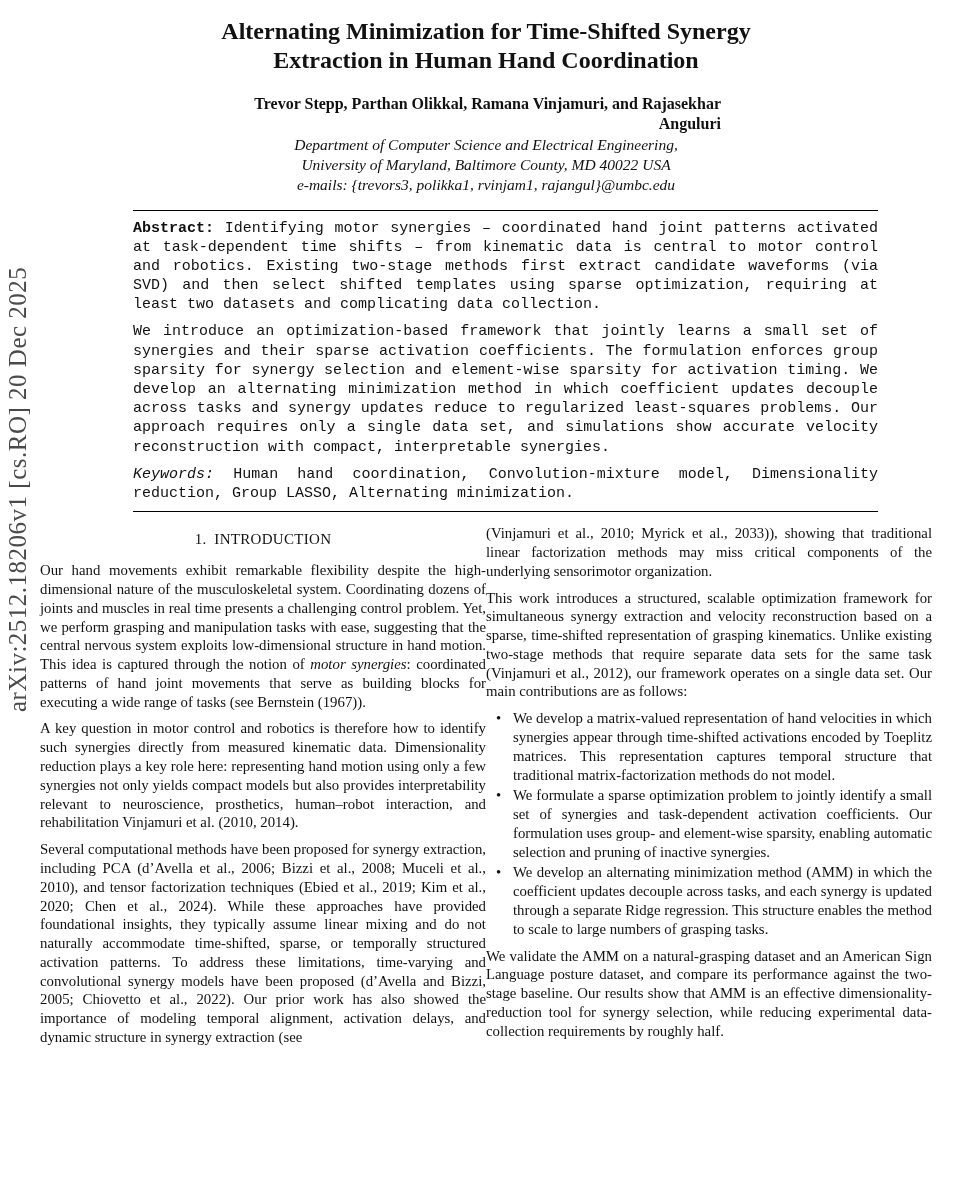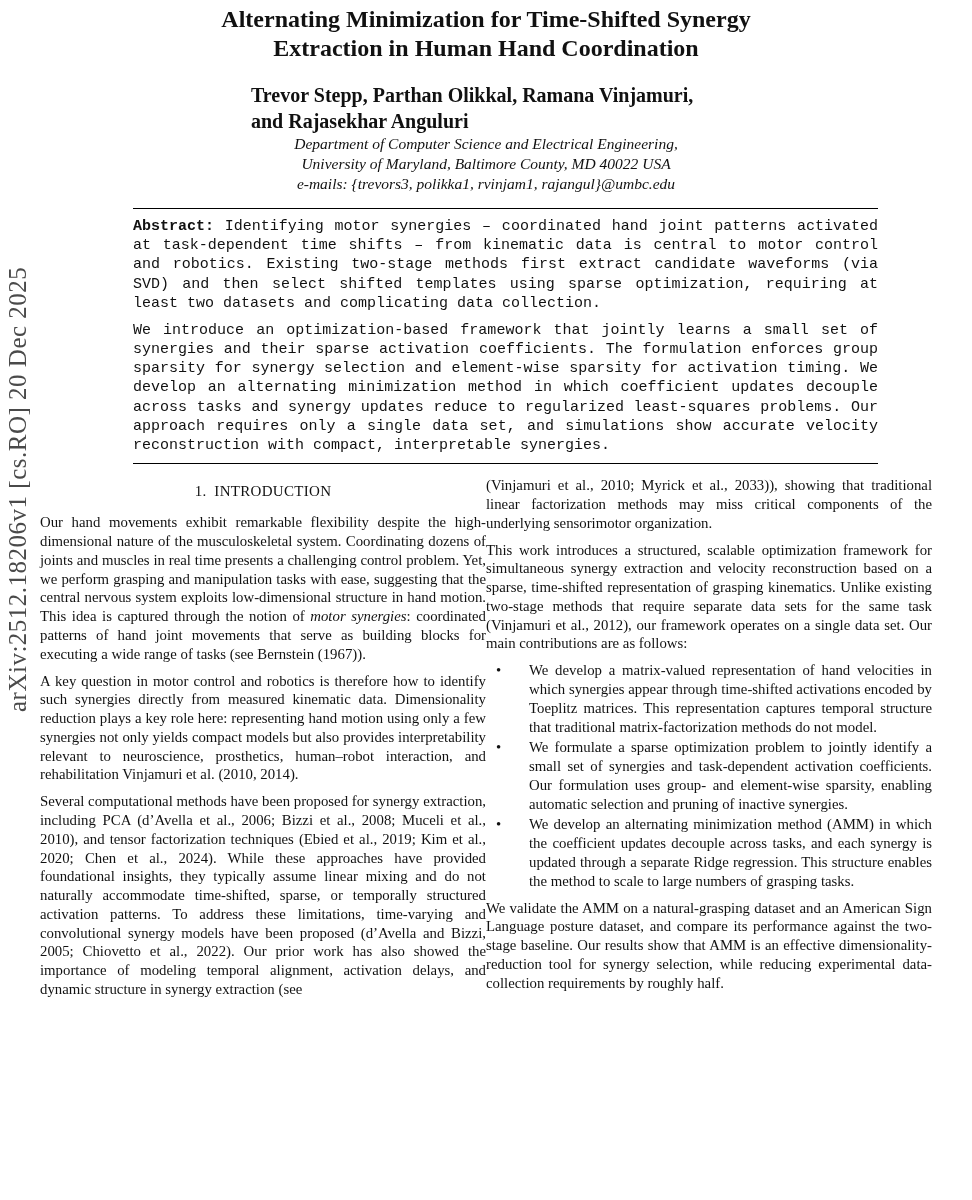--- a/index.html
+++ b/index.html
@@ -20,36 +20,36 @@
     transform-origin: 0 0;
     transform: rotate(-90deg);
     white-space: nowrap;
     font-size: 25px;
     color: #4a4a4a;
     letter-spacing: 0.5px;
   }
   .content {
     position: absolute;
     left: 40px;
-    top: 0;
+    top: 12px;
     width: 892px;
   }
   .title {
     margin: 5px auto 0;
     max-width: 540px;
     text-align: center;
     font-size: 24px;
     font-weight: 700;
     line-height: 1.22;
   }
   .authors {
     margin: 18px auto 0;
     max-width: 470px;
-    text-align: left;
-    font-size: 20px;
+    text-align: right;
+    font-size: 16px;
     font-weight: 700;
     line-height: 1.3;
   }
   .affiliation {
     text-align: center;
     font-style: italic;
     font-size: 15.5px;
     line-height: 1.3;
   }
   .abstract-block {
@@ -84,21 +84,21 @@
     letter-spacing: 0.3px;
     margin: 6px 0 12px 0;
   }
   .col p { text-align: justify; margin: 0 0 8px 0; }
   .bullets {
     list-style: none;
     margin: 0 0 8px 10px;
   }
   .bullets li { display: flex; margin-bottom: 2px; }
   .bullet-glyph { flex: 0 0 17px; width: 17px; }
-  .bullet-text { flex: 1 1 auto; min-width: 0; text-align: justify; display: block; margin-left: 16px; }
+  .bullet-text { flex: 1 1 auto; min-width: 0; text-align: justify; display: block; }
 </style>
 </head>
 <body>
 
 <div class="page">
 
   <div class="arxiv-watermark">arXiv:2512.18206v1 [cs.RO] 20 Dec 2025</div>
 
   <div class="content">
 
@@ -112,20 +112,21 @@
       <div>e-mails: {trevors3, polikka1, rvinjam1, rajangul}@umbc.edu</div>
     </div>
 
     <div class="abstract-block">
       <hr class="rule">
 
       <p><span class="bold">Abstract:</span> <span>Identifying motor synergies – coordinated hand joint patterns activated at task-dependent time shifts – from kinematic data is central to motor control and robotics. Existing two-stage methods first extract candidate waveforms (via SVD) and then select shifted templates using sparse optimization, requiring at least two datasets and complicating data collection.</span></p>
 
       <p>We introduce an optimization-based framework that jointly learns a small set of synergies and their sparse activation coefficients. The formulation enforces group sparsity for synergy selection and element-wise sparsity for activation timing. We develop an alternating minimization method in which coefficient updates decouple across tasks and synergy updates reduce to regularized least-squares problems. Our approach requires only a single data set, and simulations show accurate velocity reconstruction with compact, interpretable synergies.</p>
 
+      <p><span class="italic">Keywords:</span> <span>Human hand coordination, Convolution-mixture model, Dimensionality reduction, Group LASSO, Alternating minimization.</span></p>
 
       <hr class="rule">
     </div>
 
     <div class="columns">
 
       <div class="col">
         <h2 class="section-heading">1. INTRODUCTION</h2>
 
         <p><span>Our hand movements exhibit remarkable flexibility despite the high-dimensional nature of the musculoskeletal system. Coordinating dozens of joints and muscles in real time presents a challenging control problem. Yet, we perform grasping and manipulation tasks with ease, suggesting that the central nervous system exploits low-dimensional structure in hand motion. This idea is captured through the notion of </span><span class="italic">motor synergies</span><span>: coordinated patterns of hand joint movements that serve as building blocks for executing a wide range of tasks (see Bernstein (1967)).</span></p>

